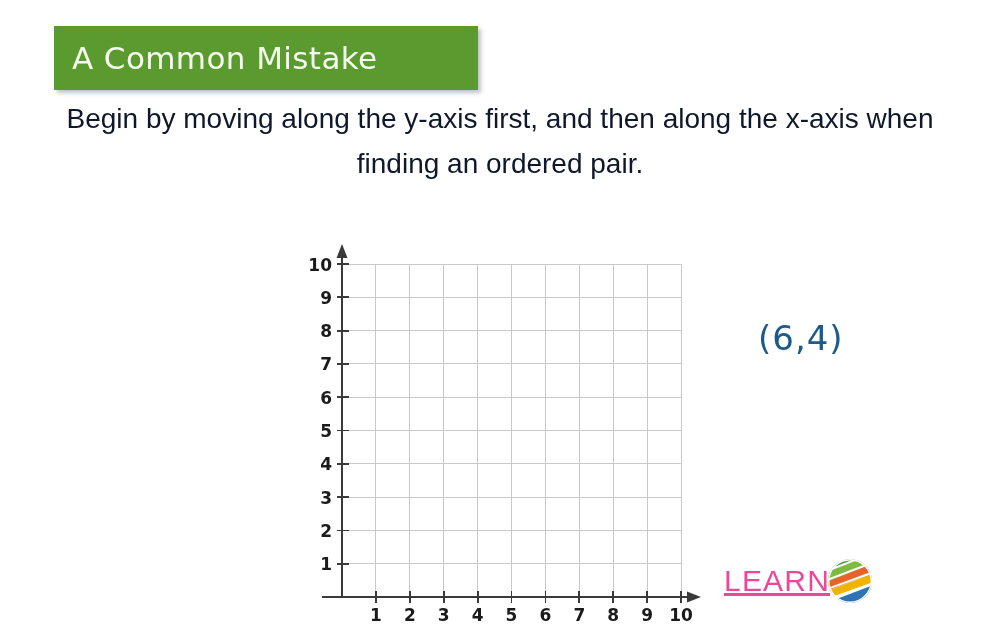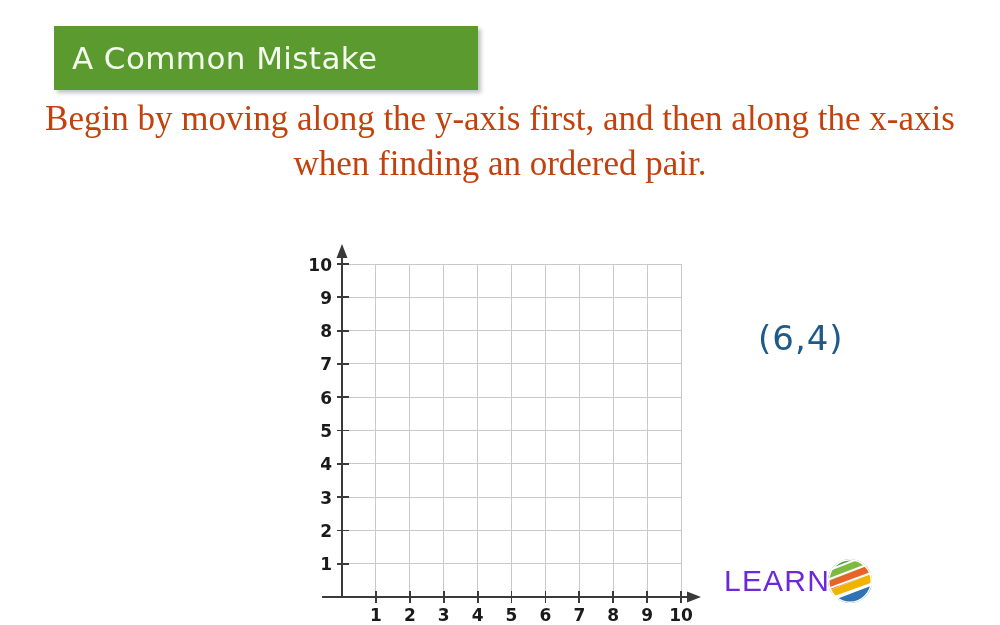--- a/index.html
+++ b/index.html
@@ -39,23 +39,23 @@
     white-space: nowrap;
   }
 
   
   #prompt-text {
     position: absolute;
     left: 40px;
     top: 96px;
     width: 920px;
     text-align: center;
-    color: #c2410c;
-    font-family: Liberation Serif, serif;
-    font-size: 35px;
+    color: #0f172a;
+    font-family: Liberation Sans, sans-serif;
+    font-size: 28px;
     font-weight: 400;
     line-height: 45px;
     letter-spacing: 0px;
   }
 
   
   #ordered-pair {
     position: absolute;
     left: 758px;
     top: 318px;
@@ -83,26 +83,27 @@
   
   #logo {
     position: absolute;
     left: 724px;
     top: 556px;
     height: 50px;
     display: flex;
     align-items: center;
   }
   #logo .logo-word-learn {
-    color: #6d28d9;
+    color: #ec4899;
     font-family: "Liberation Sans", sans-serif;
     font-size: 30px;
     font-weight: 400;
     letter-spacing: 1.2px;
     line-height: 1;
+    text-decoration: underline;
   }
   #logo .logo-word-zillion {
     color: #4A7E9B;
     font-family: "Liberation Sans", sans-serif;
     font-size: 30px;
     font-weight: 400;
     letter-spacing: 1.2px;
     line-height: 1;
   }
   #logo .logo-globe {

